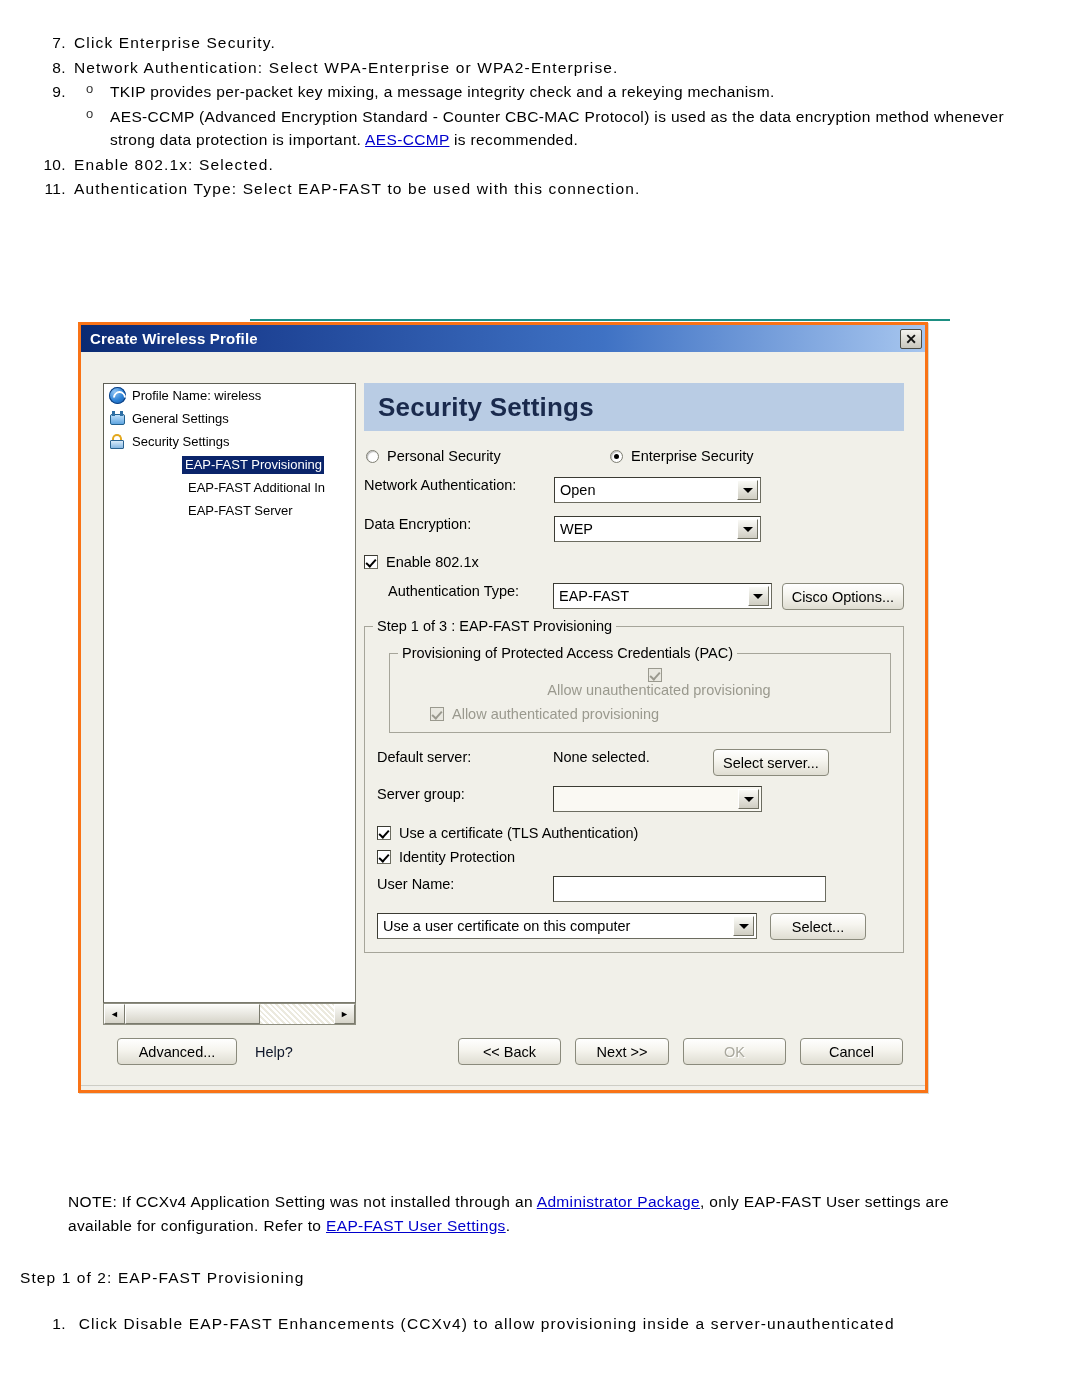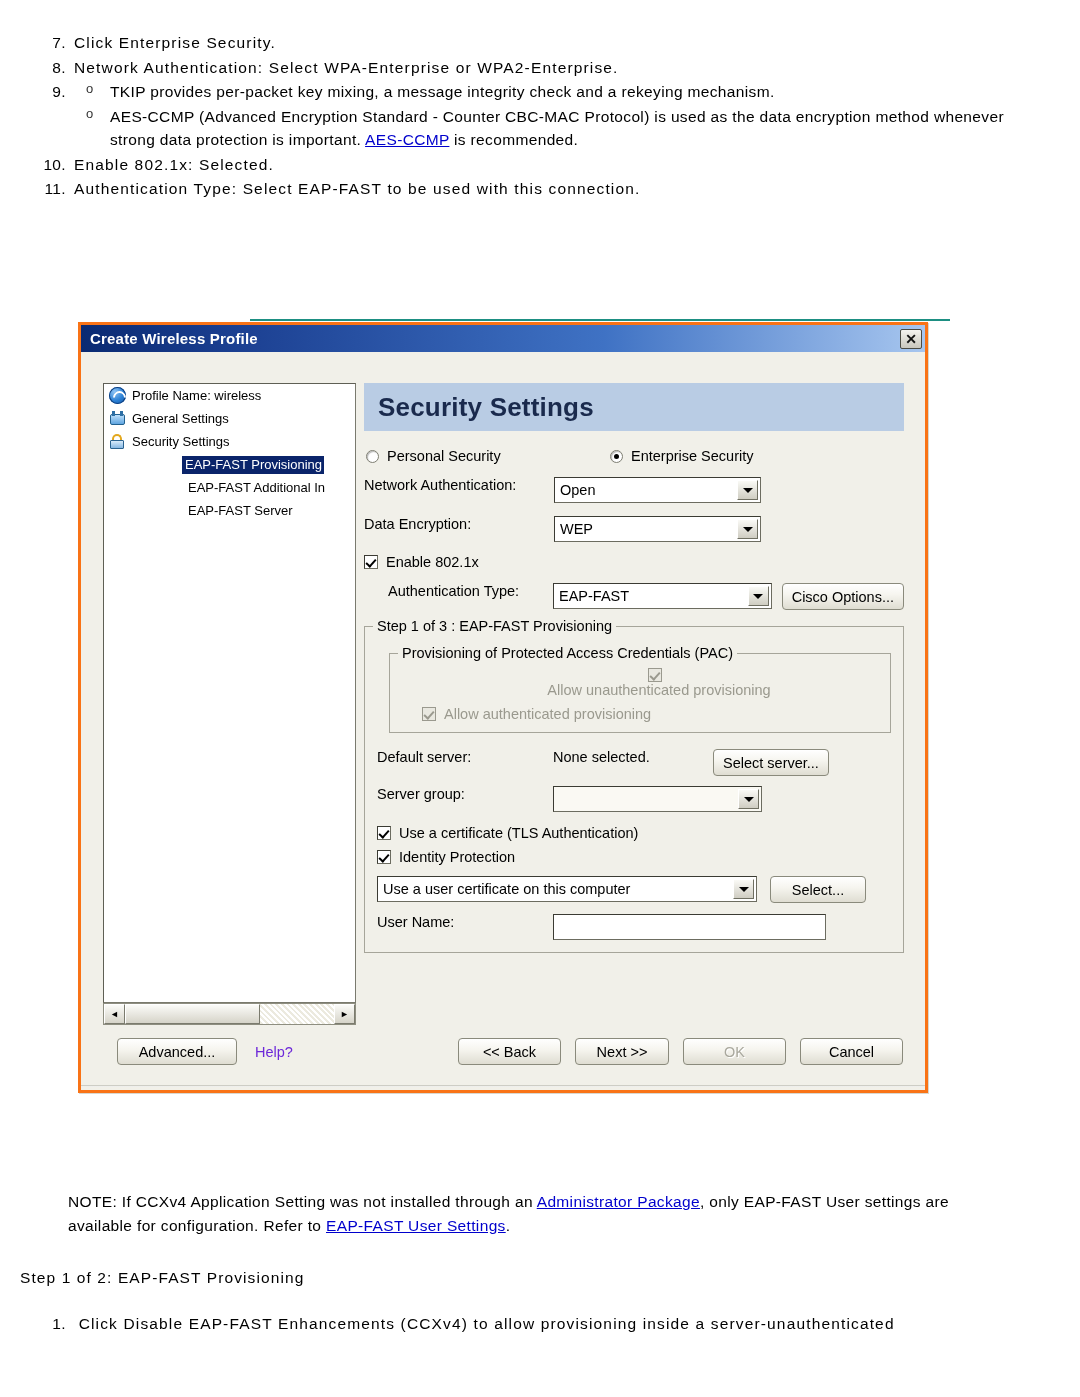--- a/index.html
+++ b/index.html
@@ -480,21 +480,21 @@
   
   .btnbar {
     position: absolute;
     left: 22px;
     top: 686px;
     width: 800px;
     display: flex;
     align-items: center;
   }
   .help-link {
-    color: #6d28d9;
+    color: #0f172a;
     font-size: 14.5px;
     margin-left: 18px;
     cursor: pointer;
   }
   .btnbar .spacer { flex: 1; }
   .btnbar .btn { margin-left: 14px; }
 
   .sep-line {
     position: absolute;
     left: 0;
@@ -642,21 +642,21 @@
         <span class="gb-title">Step 1 of 3 : EAP-FAST Provisioning</span>
 
 
         <div class="groupbox inner">
           <span class="gb-title">Provisioning of Protected Access Credentials (PAC)</span>
 
           <div class="cbx-row dim" style="margin-top:2px;margin-left:26px;flex-direction:column;">
             <span class="checkbox checked disabled"></span>
             <span class="cbx-label">Allow unauthenticated provisioning</span>
           </div>
-          <div class="cbx-row dim" style="margin-top:8px;margin-left:18px;">
+          <div class="cbx-row dim" style="margin-top:8px;margin-left:26px;">
             <span class="checkbox checked disabled"></span>
             <span class="cbx-label">Allow authenticated provisioning</span>
           </div>
         </div>
 
         <div class="field-row" style="margin-top:16px;">
           <span class="field-label" style="width:176px;">Default server:</span>
           <span class="plain-text" style="width:160px;">None selected.</span>
           <button class="btn">Select server...</button>
         </div>
@@ -674,32 +674,32 @@
         <div class="cbx-row" style="margin-top:13px;">
           <span class="checkbox checked"></span>
           <span class="cbx-label">Use a certificate (TLS Authentication)</span>
         </div>
         <div class="cbx-row" style="margin-top:8px;">
           <span class="checkbox checked"></span>
           <span class="cbx-label">Identity Protection</span>
         </div>
 
         <div class="field-row" style="margin-top:11px;">
+          <span class="field-label" style="width:176px;">User Name:</span>
+          <input class="text-input" type="text" value="" style="">
+        </div>
+
+        <div class="field-row" style="margin-top:11px;">
           <div class="combo w-cert">
             <span class="cval">Use a user certificate on this computer</span>
             <span class="carrow">
                 <span class="tri-down"></span>
               </span>
           </div>
           <button class="btn" style="margin-left:13px;width:96px;">Select...</button>
-        </div>
-
-        <div class="field-row" style="margin-top:11px;">
-          <span class="field-label" style="width:176px;">User Name:</span>
-          <input class="text-input" type="text" value="" style="">
         </div>
       </div>
     </div>
 
     <div class="btnbar">
       <button class="btn" style="width:120px;">Advanced...</button>
       <span class="help-link">Help?</span>
       <span class="spacer"></span>
       <button class="btn" style="width:103px;">&lt;&lt; Back</button>
       <button class="btn" style="width:94px;">Next &gt;&gt;</button>

